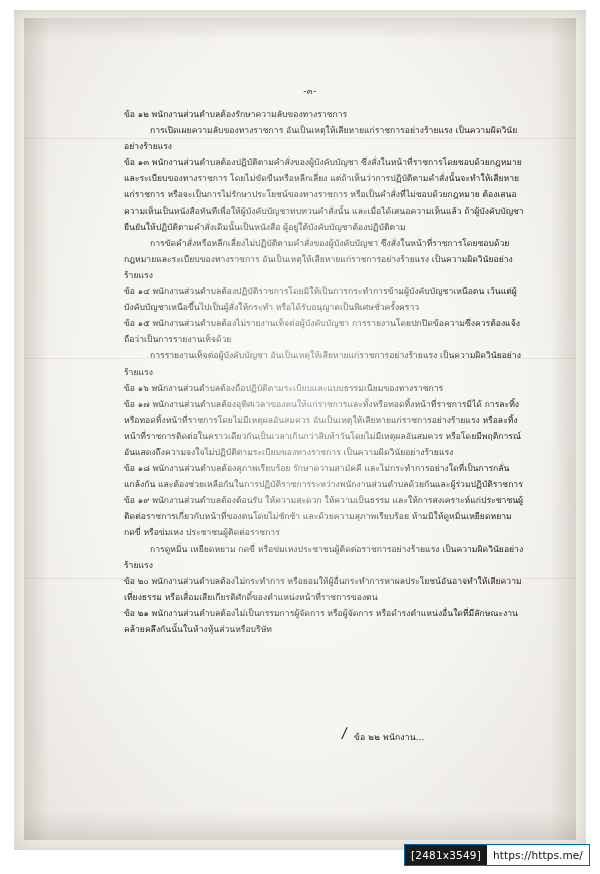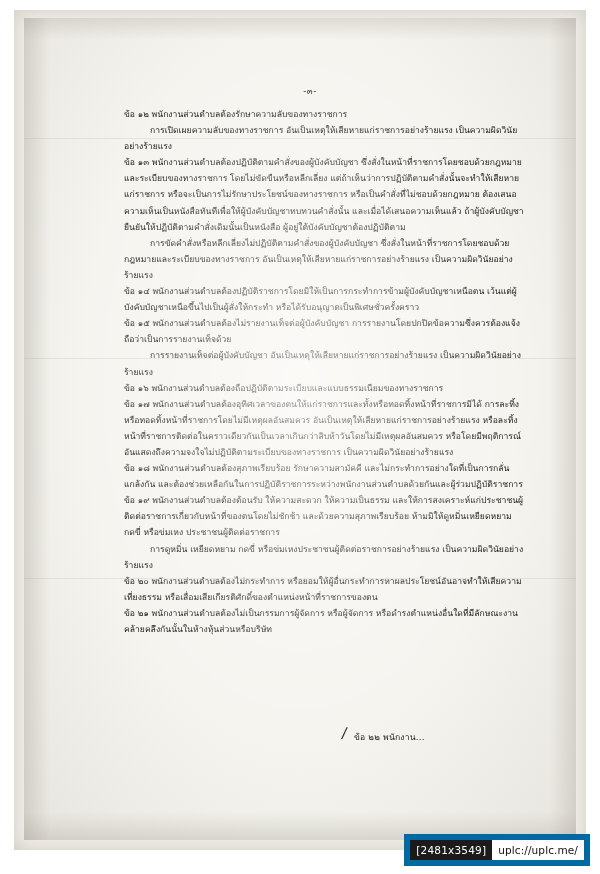--- a/index.html
+++ b/index.html
@@ -122,21 +122,21 @@
   
   .watermark {
     position: absolute;
     right: 10px;
     bottom: 8px;
     height: 20px;
     display: flex;
     align-items: stretch;
     font-size: 10.5px;
     font-family: "DejaVu Sans", sans-serif;
-    border: 6px solid #0369a1;
+    border: 1px solid #0369a1;
     background: #ffffff;
     text-align: right;
   }
   .wm-dim {
     background: #1b1b1b;
     color: #ffffff;
     padding: 3px 6px 3px 6px;
     display: flex;
     align-items: center;
     letter-spacing: 0.2px;
@@ -195,16 +195,16 @@
       <div class="edge-shade-left"></div>
       <div class="edge-shade-right"></div>
       <div class="edge-shade-top"></div>
       <div class="edge-shade-bottom"></div>
       <div class="vignette"></div>
     </div>
   </div>
 
   <div class="watermark">
     <span class="wm-dim">[2481x3549]</span>
-    <span class="wm-url">uplc://uplc.me/</span>
+    <span class="wm-url">https://https.me/</span>
   </div>
 
 </div>
 
 </body></html>

